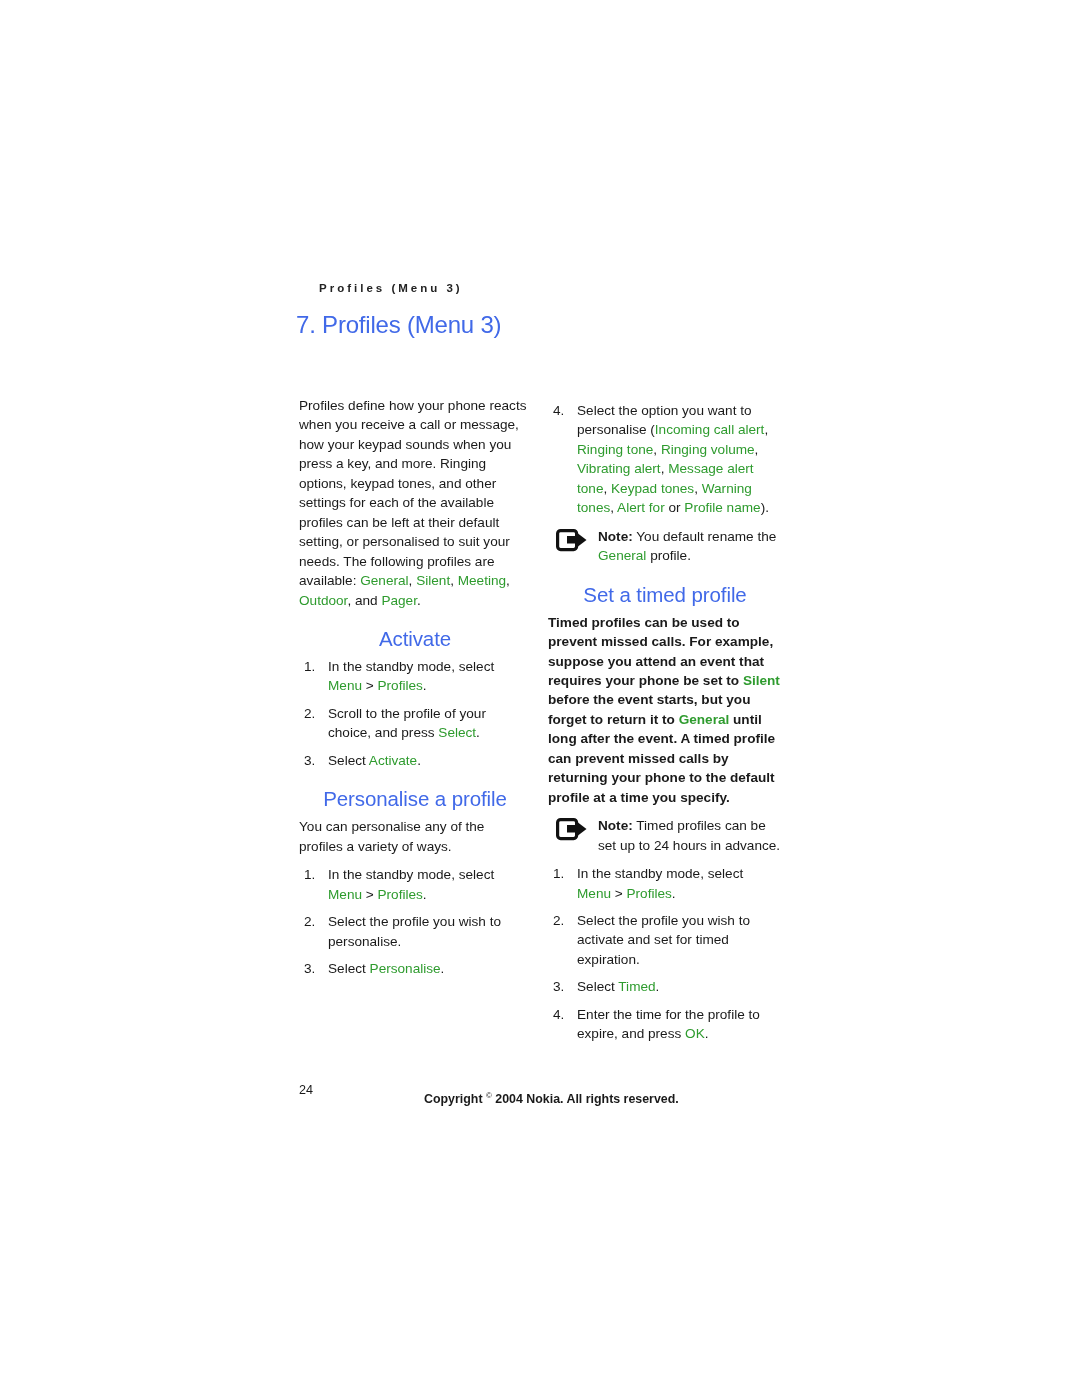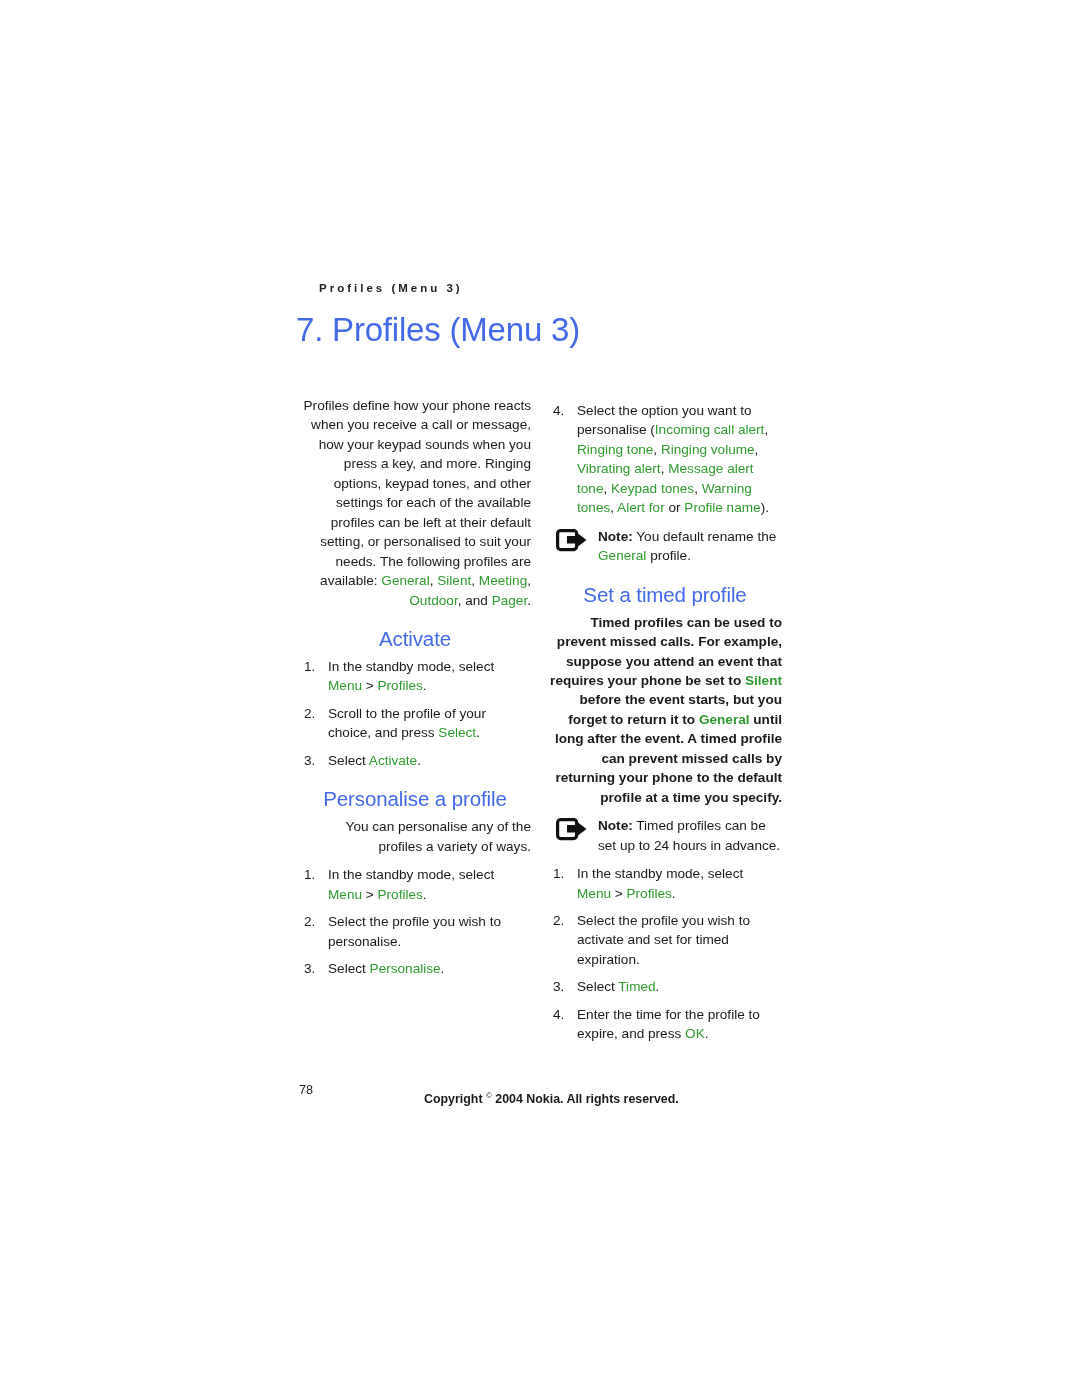--- a/index.html
+++ b/index.html
@@ -34,42 +34,42 @@
     color: #232323;
     white-space: nowrap;
     padding-left: 20px;
   }
 
   
   .chapter-title {
     position: absolute;
     left: 296px;
     top: 311px;
-    font-size: 33px;
+    font-size: 24px;
     font-weight: normal;
     color: #4169e8;
     letter-spacing: -0.2px;
     white-space: nowrap;
   }
 
   
   .col {
     position: absolute;
     top: 396px;
     width: 232px;
     font-size: 13.6px;
     line-height: 19.45px;
     color: #1a1a1a;
   }
   .col-left  { left: 299px; }
   .col-right { left: 548px; width: 234px; }
 
   p.body {
     margin: 0 0 9px 0;
-    text-align: right;
+    text-align: left;
   }
   p.body.tight { margin-bottom: 0; font-weight: bold; }
 
   
   h2.section {
     margin: 17px 0 6px 0;
     font-size: 20.5px;
     font-weight: normal;
     color: #4169e8;
     line-height: 24px;
@@ -213,17 +213,17 @@
 
     <ol class="steps">
       <li><span>In the standby mode, select </span><span class="ui">Menu</span><span> &gt; </span><span class="ui">Profiles</span><span>.</span></li>
       <li><span>Select the profile you wish to activate and set for timed expiration.</span></li>
       <li><span>Select </span><span class="ui">Timed</span><span>.</span></li>
       <li><span>Enter the time for the profile to expire, and press </span><span class="ui">OK</span><span>.</span></li>
     </ol>
   </div>
 
   <div class="footer">
-    <span class="page-num">78</span>
+    <span class="page-num">24</span>
     <span class="copyright"><span>Copyright </span><span class="reg">©</span><span> 2004 Nokia. All rights reserved.</span></span>
   </div>
 
 </div>
 
 </body></html>

